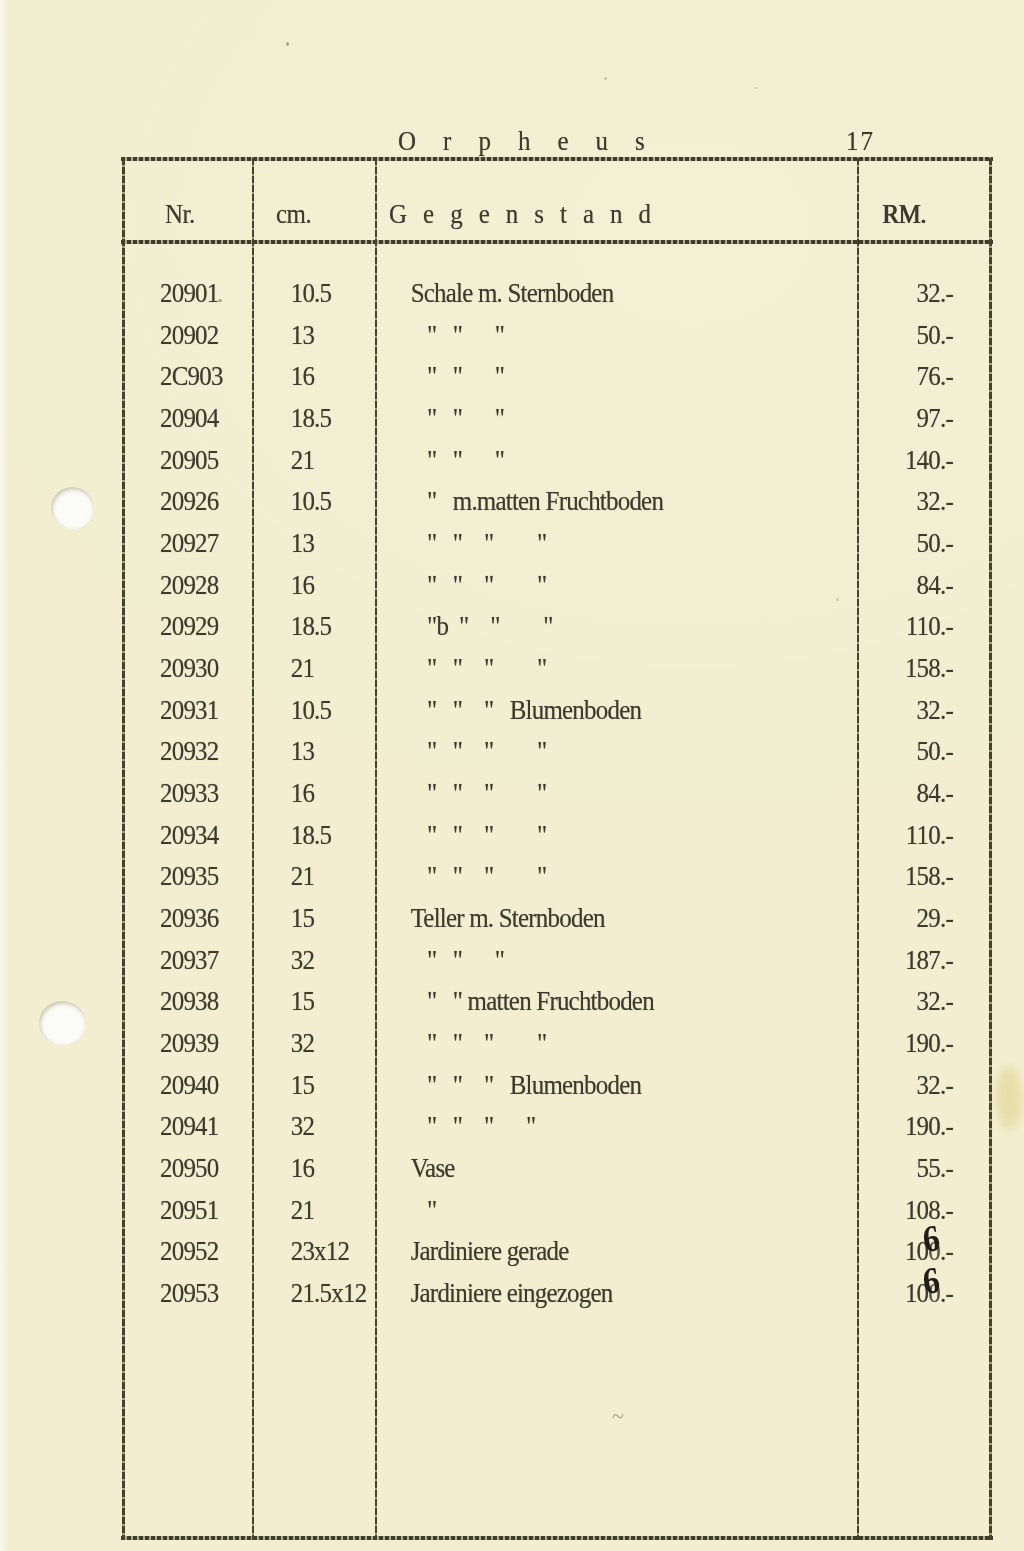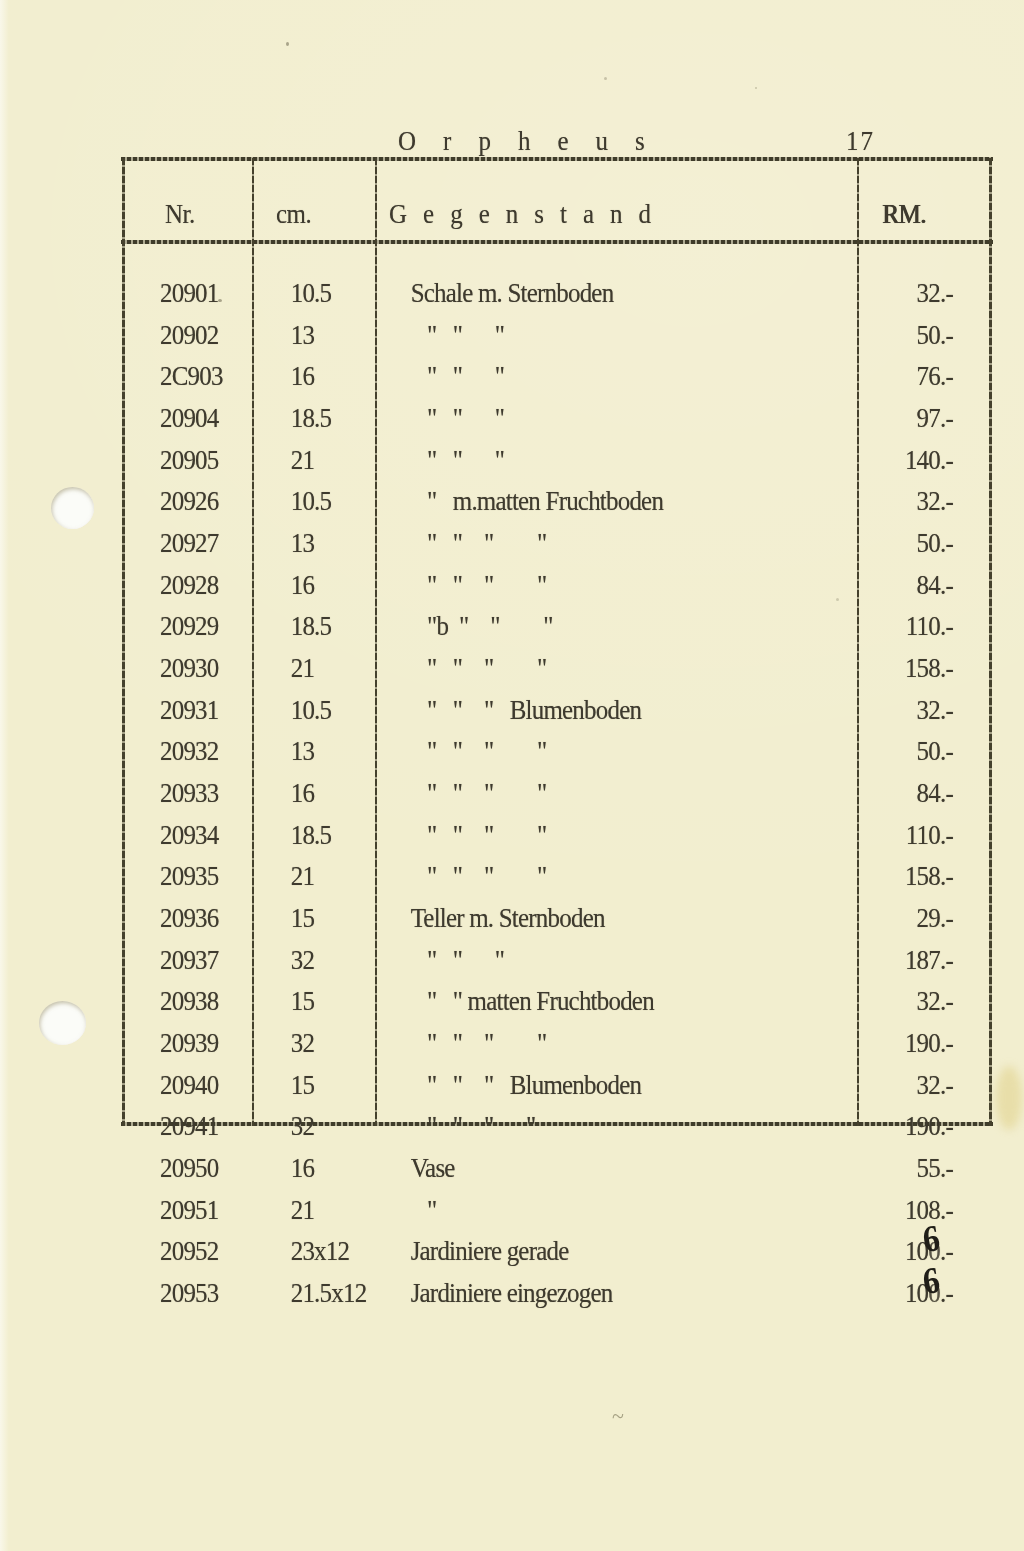--- a/index.html
+++ b/index.html
@@ -24,21 +24,21 @@
   .title{
     position:absolute; left:398px; top:126px;
     font-size:25px; line-height:30px; letter-spacing:27px; white-space:pre;
   }
   .page-number{
     position:absolute; left:846px; top:126px;
     font-size:25px; line-height:30px; letter-spacing:2px;
   }
 
   
-  .frame{ position:absolute; left:123px; top:158px; width:868px; height:968px; }
+  .frame{ position:absolute; left:123px; top:158px; width:868px; height:1382px; }
   .vline{
     position:absolute; top:0; bottom:0; width:2px;
     background:repeating-linear-gradient(180deg,#45412d 0 7px, rgba(69,65,45,.45) 7px 9px);
   }
   .vline.outer{ width:3px; }
   .v-left{ left:-1px; } .v-c1{ left:129px; } .v-c2{ left:252px; }
   .v-c3{ left:734px; } .v-right{ left:866px; }
   .hrule{
     position:absolute; left:-2px; right:-2px; height:4px;
     background:repeating-linear-gradient(90deg,#3f3c2a 0 4px, rgba(63,60,42,.38) 4px 6px);

